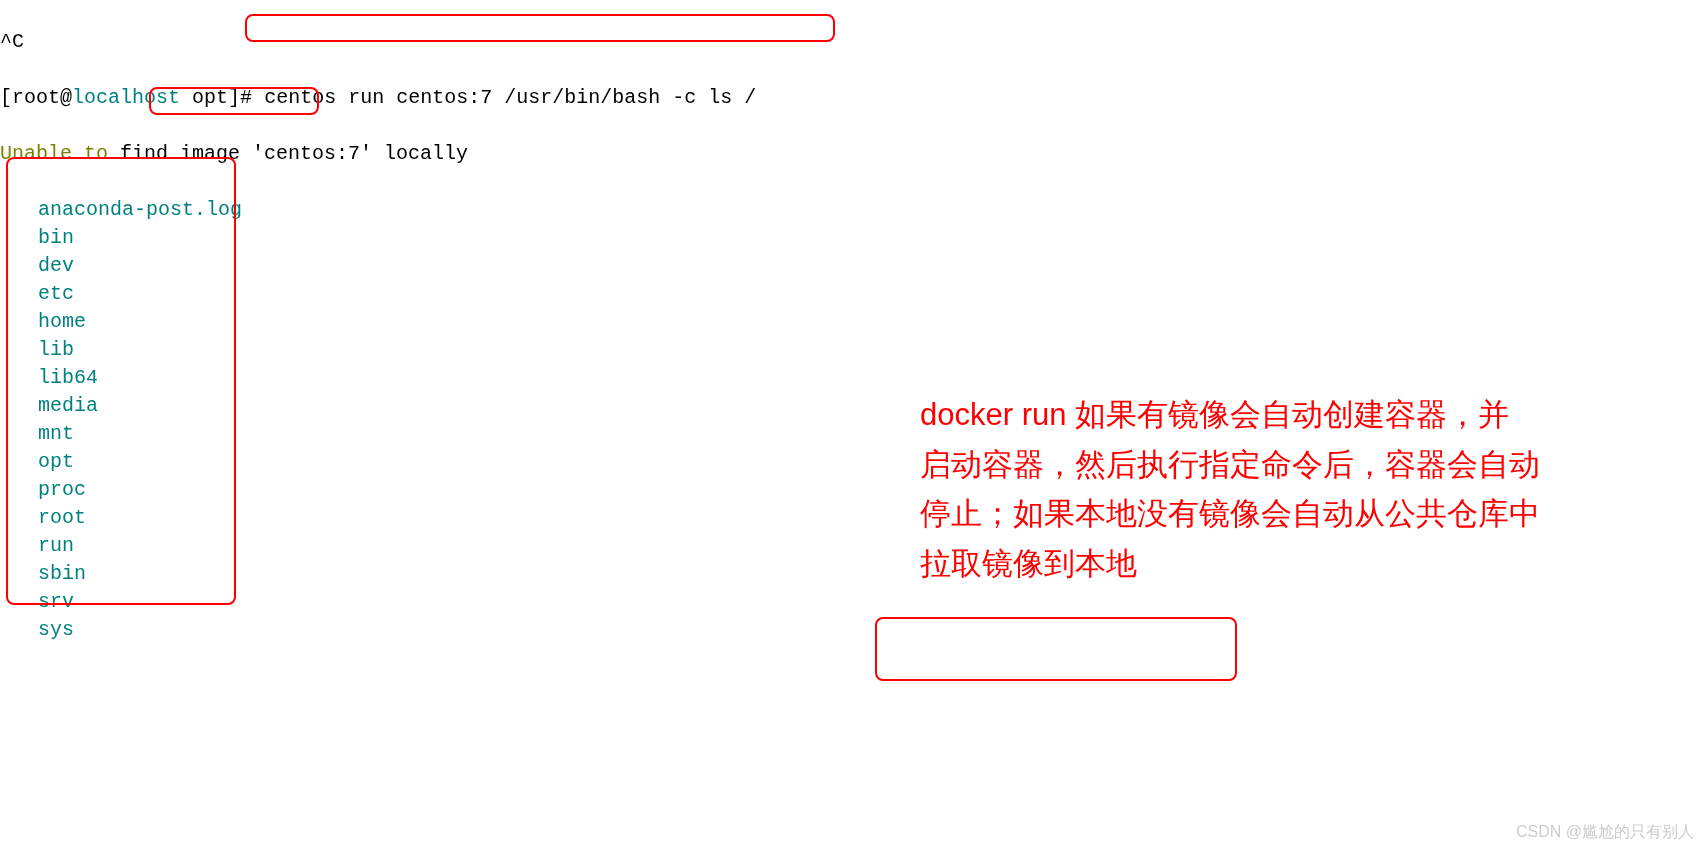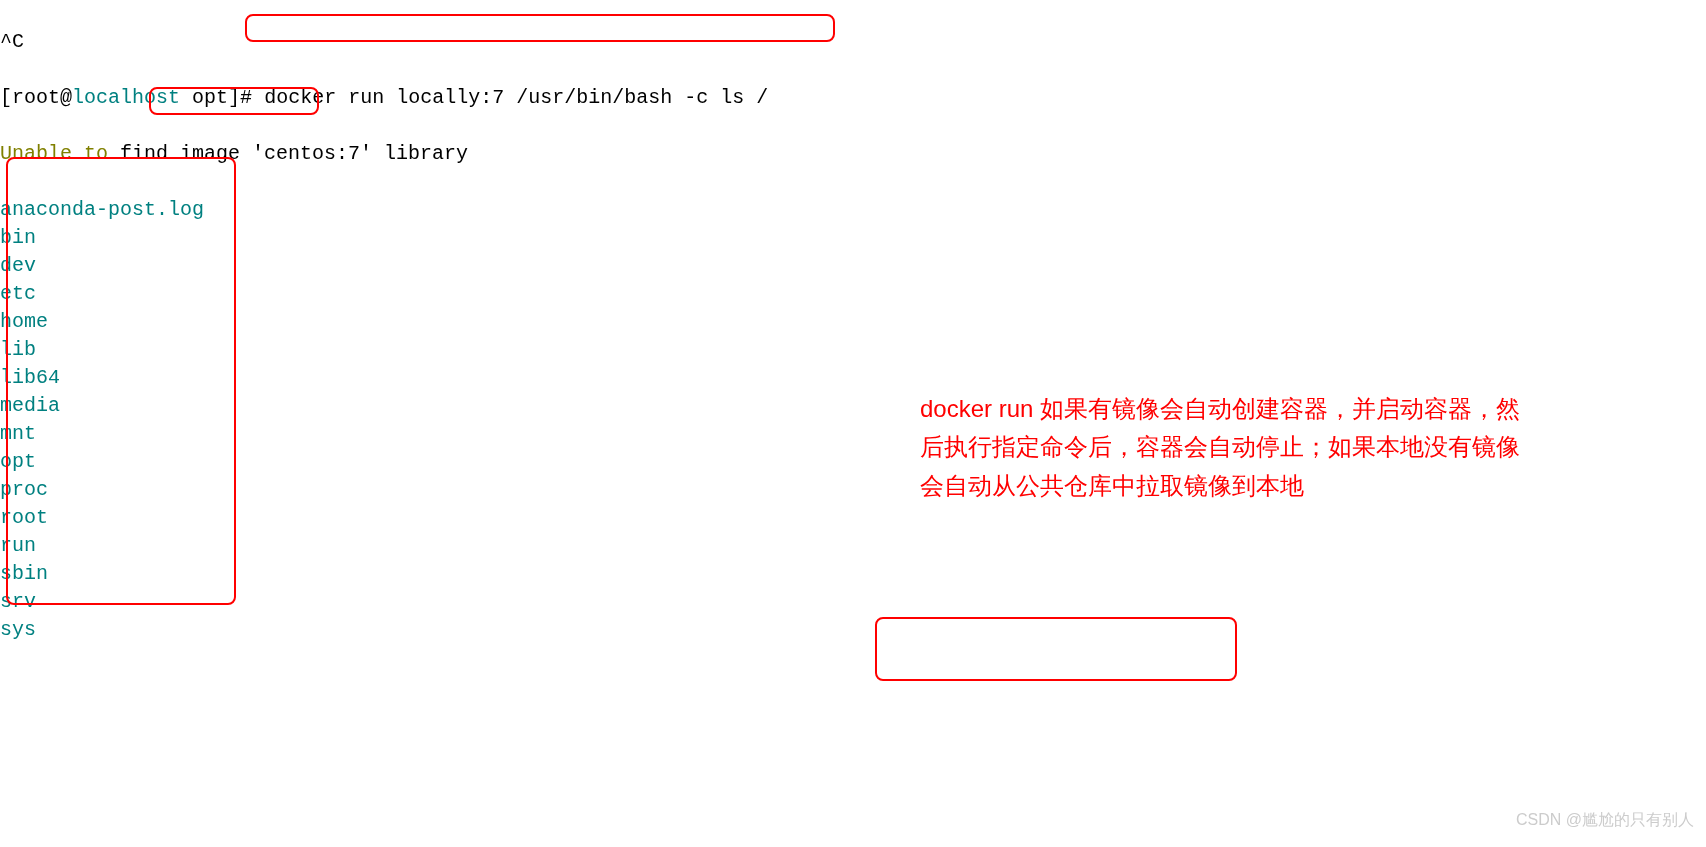--- a/index.html
+++ b/index.html
@@ -21,56 +21,57 @@
     }
     .terminal {
       white-space: pre;
       position: relative;
     }
     .olive {
       color: #808000;
     }
     .teal {
       color: #008080;
+      margin-left: 38px;
     }
     .red-box {
       position: absolute;
       border: 2px solid #ff0000;
       border-radius: 8px;
       pointer-events: none;
     }
     .annotation {
       position: absolute;
       color: #ff0000;
       font-family: "Microsoft YaHei", "SimSun", sans-serif;
-      font-size: 24px;
+      font-size: 31px;
       line-height: 1.6;
       width: 620px;
     }
     .watermark {
       position: absolute;
       right: 12px;
-      bottom: 16px;
+      bottom: 4px;
       color: #ccc;
       font-family: "Microsoft YaHei", sans-serif;
       font-size: 16px;
     }
     .line {
       display: block;
     }
     .prompt-bracket { color: #000; }
     .prompt-host { color: #008080; }
   </style>
 </head>
 <body>
 
 <div class="terminal">
 <span class="line">^C</span>
-<span class="line"><span class="prompt-bracket">[</span><span>root</span><span>@</span><span class="prompt-host">localhost</span><span> </span><span>opt</span><span>]# </span><span>docker run locally:7 /usr/bin/bash -c ls /</span></span>
-<span class="line"><span class="olive">Unable to</span><span> find image 'centos:7' library</span></span>
+<span class="line"><span class="prompt-bracket">[</span><span>root</span><span>@</span><span class="prompt-host">localhost</span><span> </span><span>opt</span><span>]# </span><span>centos run centos:7 /usr/bin/bash -c ls /</span></span>
+<span class="line"><span class="olive">Unable to</span><span> find image 'centos:7' locally</span></span>
 <span id="ls-list"><span class="line teal">anaconda-post.log</span><span class="line teal">bin</span><span class="line teal">dev</span><span class="line teal">etc</span><span class="line teal">home</span><span class="line teal">lib</span><span class="line teal">lib64</span><span class="line teal">media</span><span class="line teal">mnt</span><span class="line teal">opt</span><span class="line teal">proc</span><span class="line teal">root</span><span class="line teal">run</span><span class="line teal">sbin</span><span class="line teal">srv</span><span class="line teal">sys</span></span>
 
 
 
 </div>
 
 <div class="red-box" id="box-cmd1" style="left: 245px; top: 14px; width: 590px; height: 28px;"></div>
 <div class="red-box" id="box-pull" style="left: 149px; top: 87px; width: 170px; height: 28px;"></div>
 <div class="red-box" id="box-ls" style="left: 6px; top: 157px; width: 230px; height: 448px;"></div>
 <div class="red-box" id="box-status" style="left: 875px; top: 617px; width: 362px; height: 64px;"></div>

